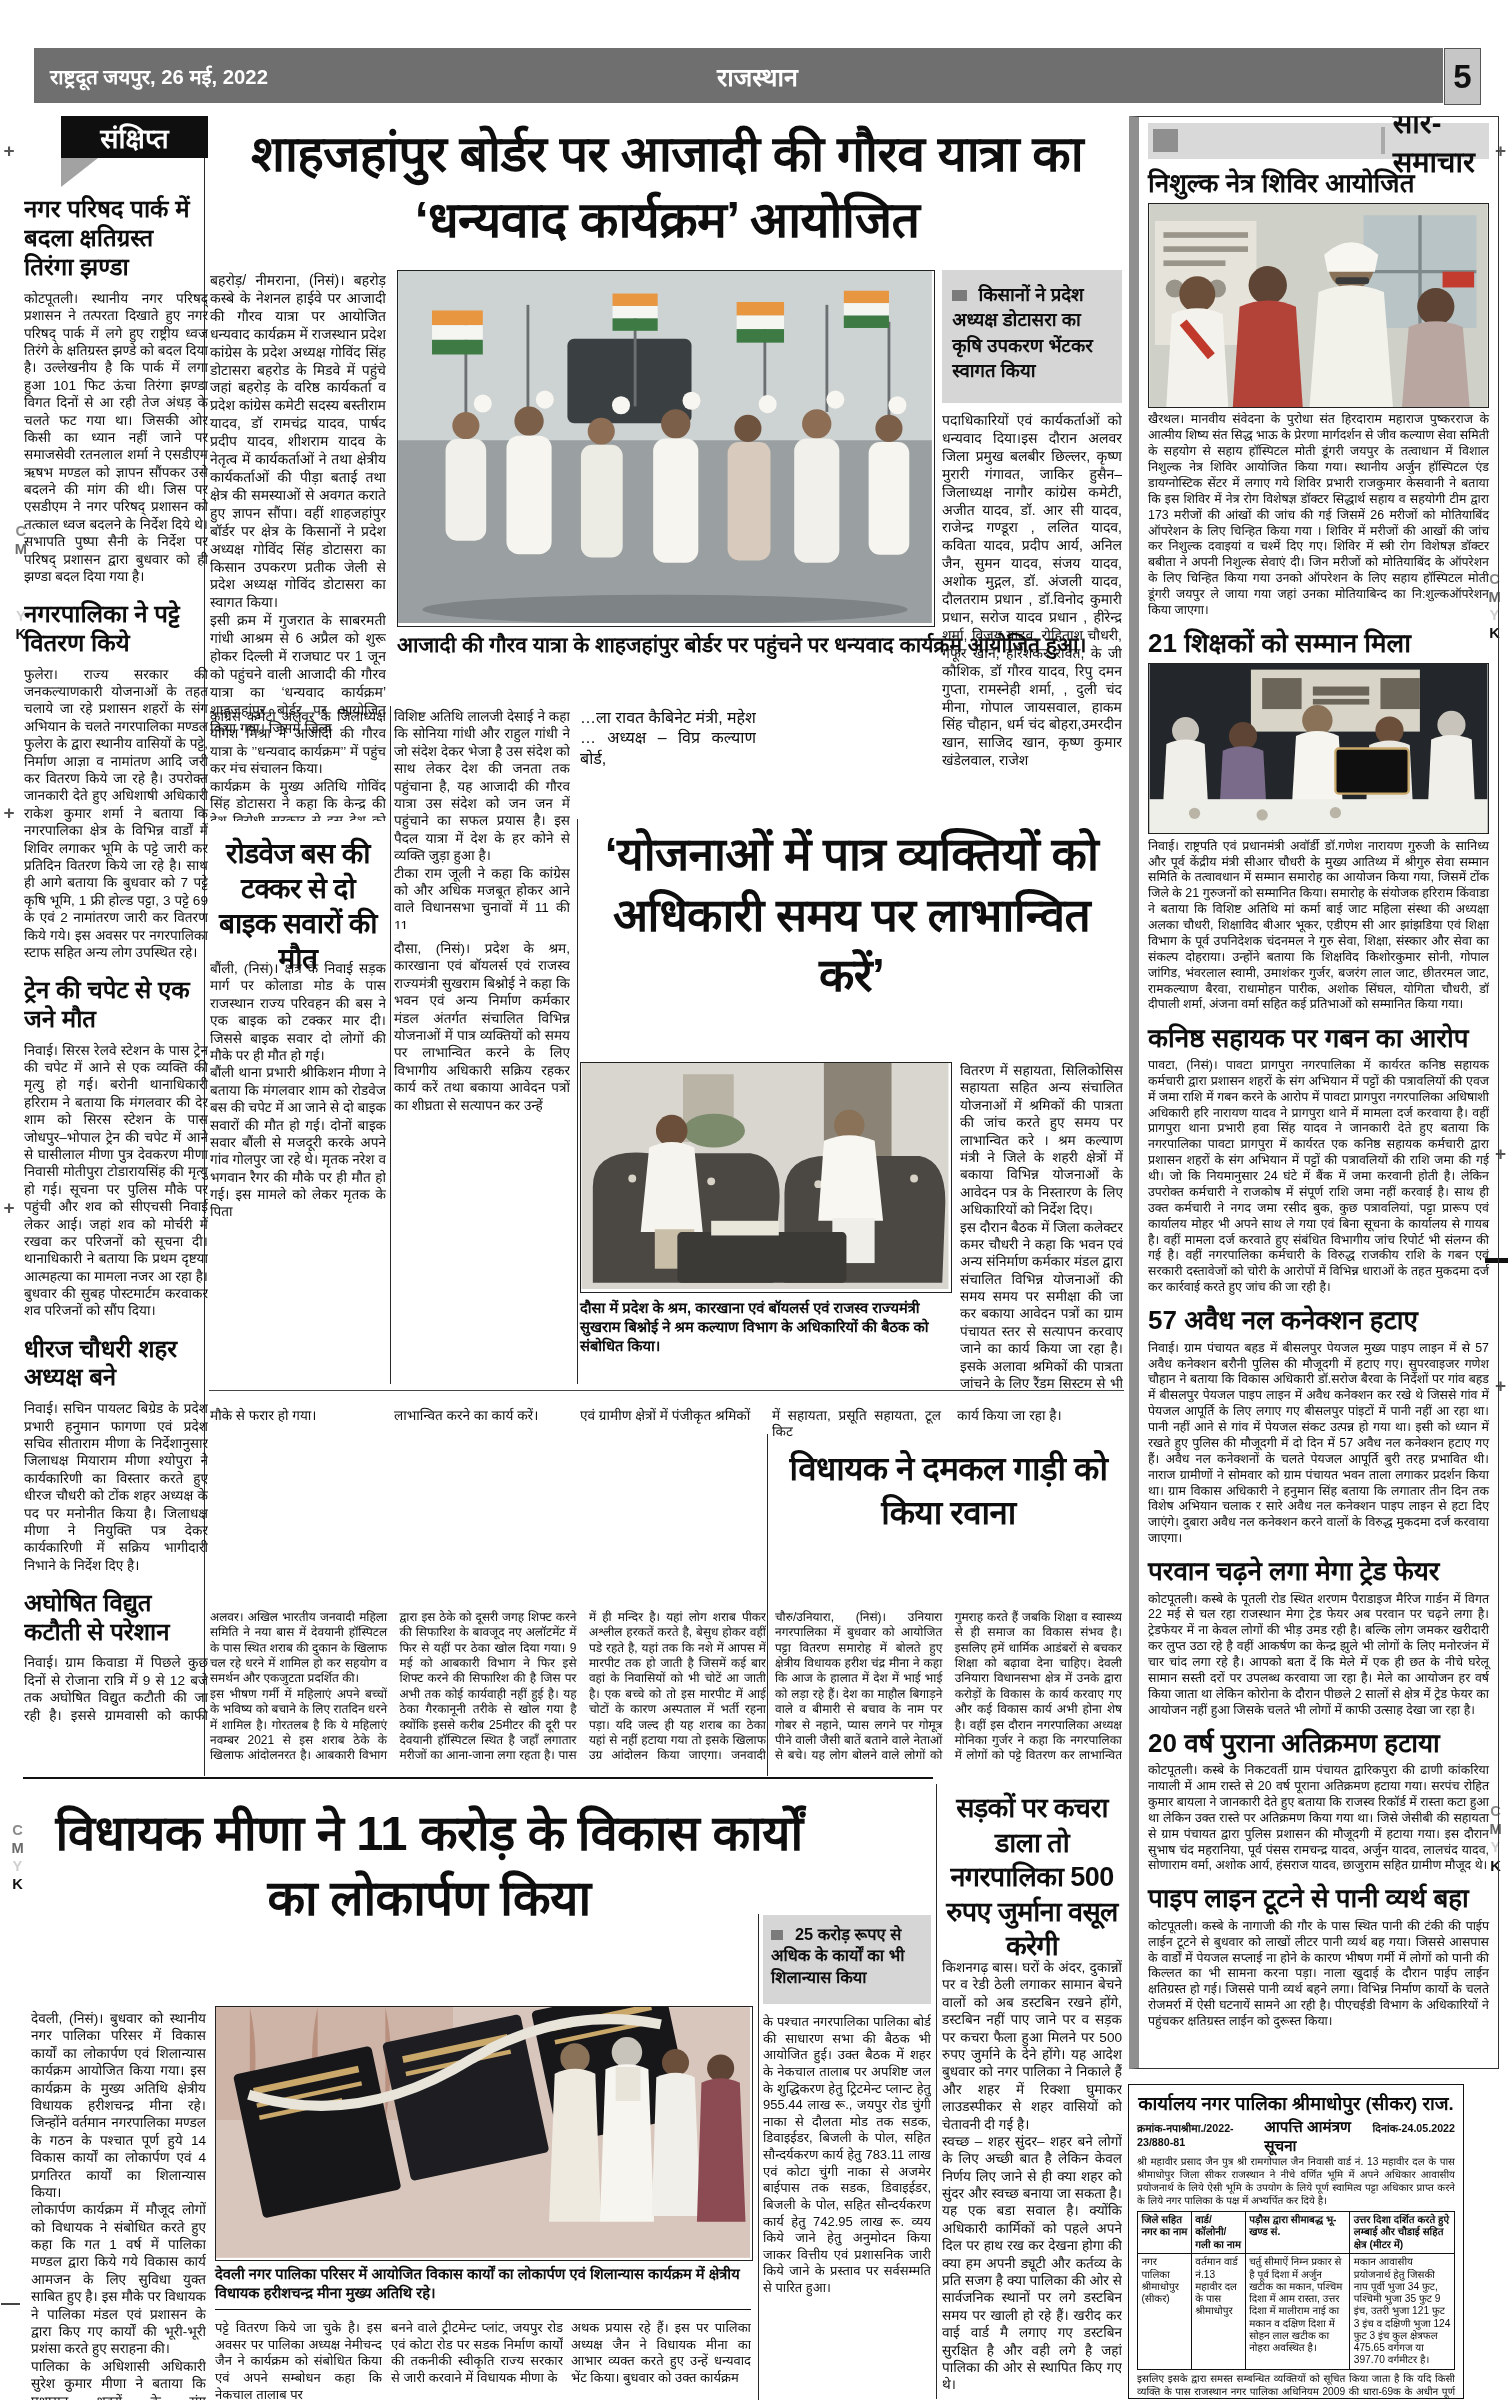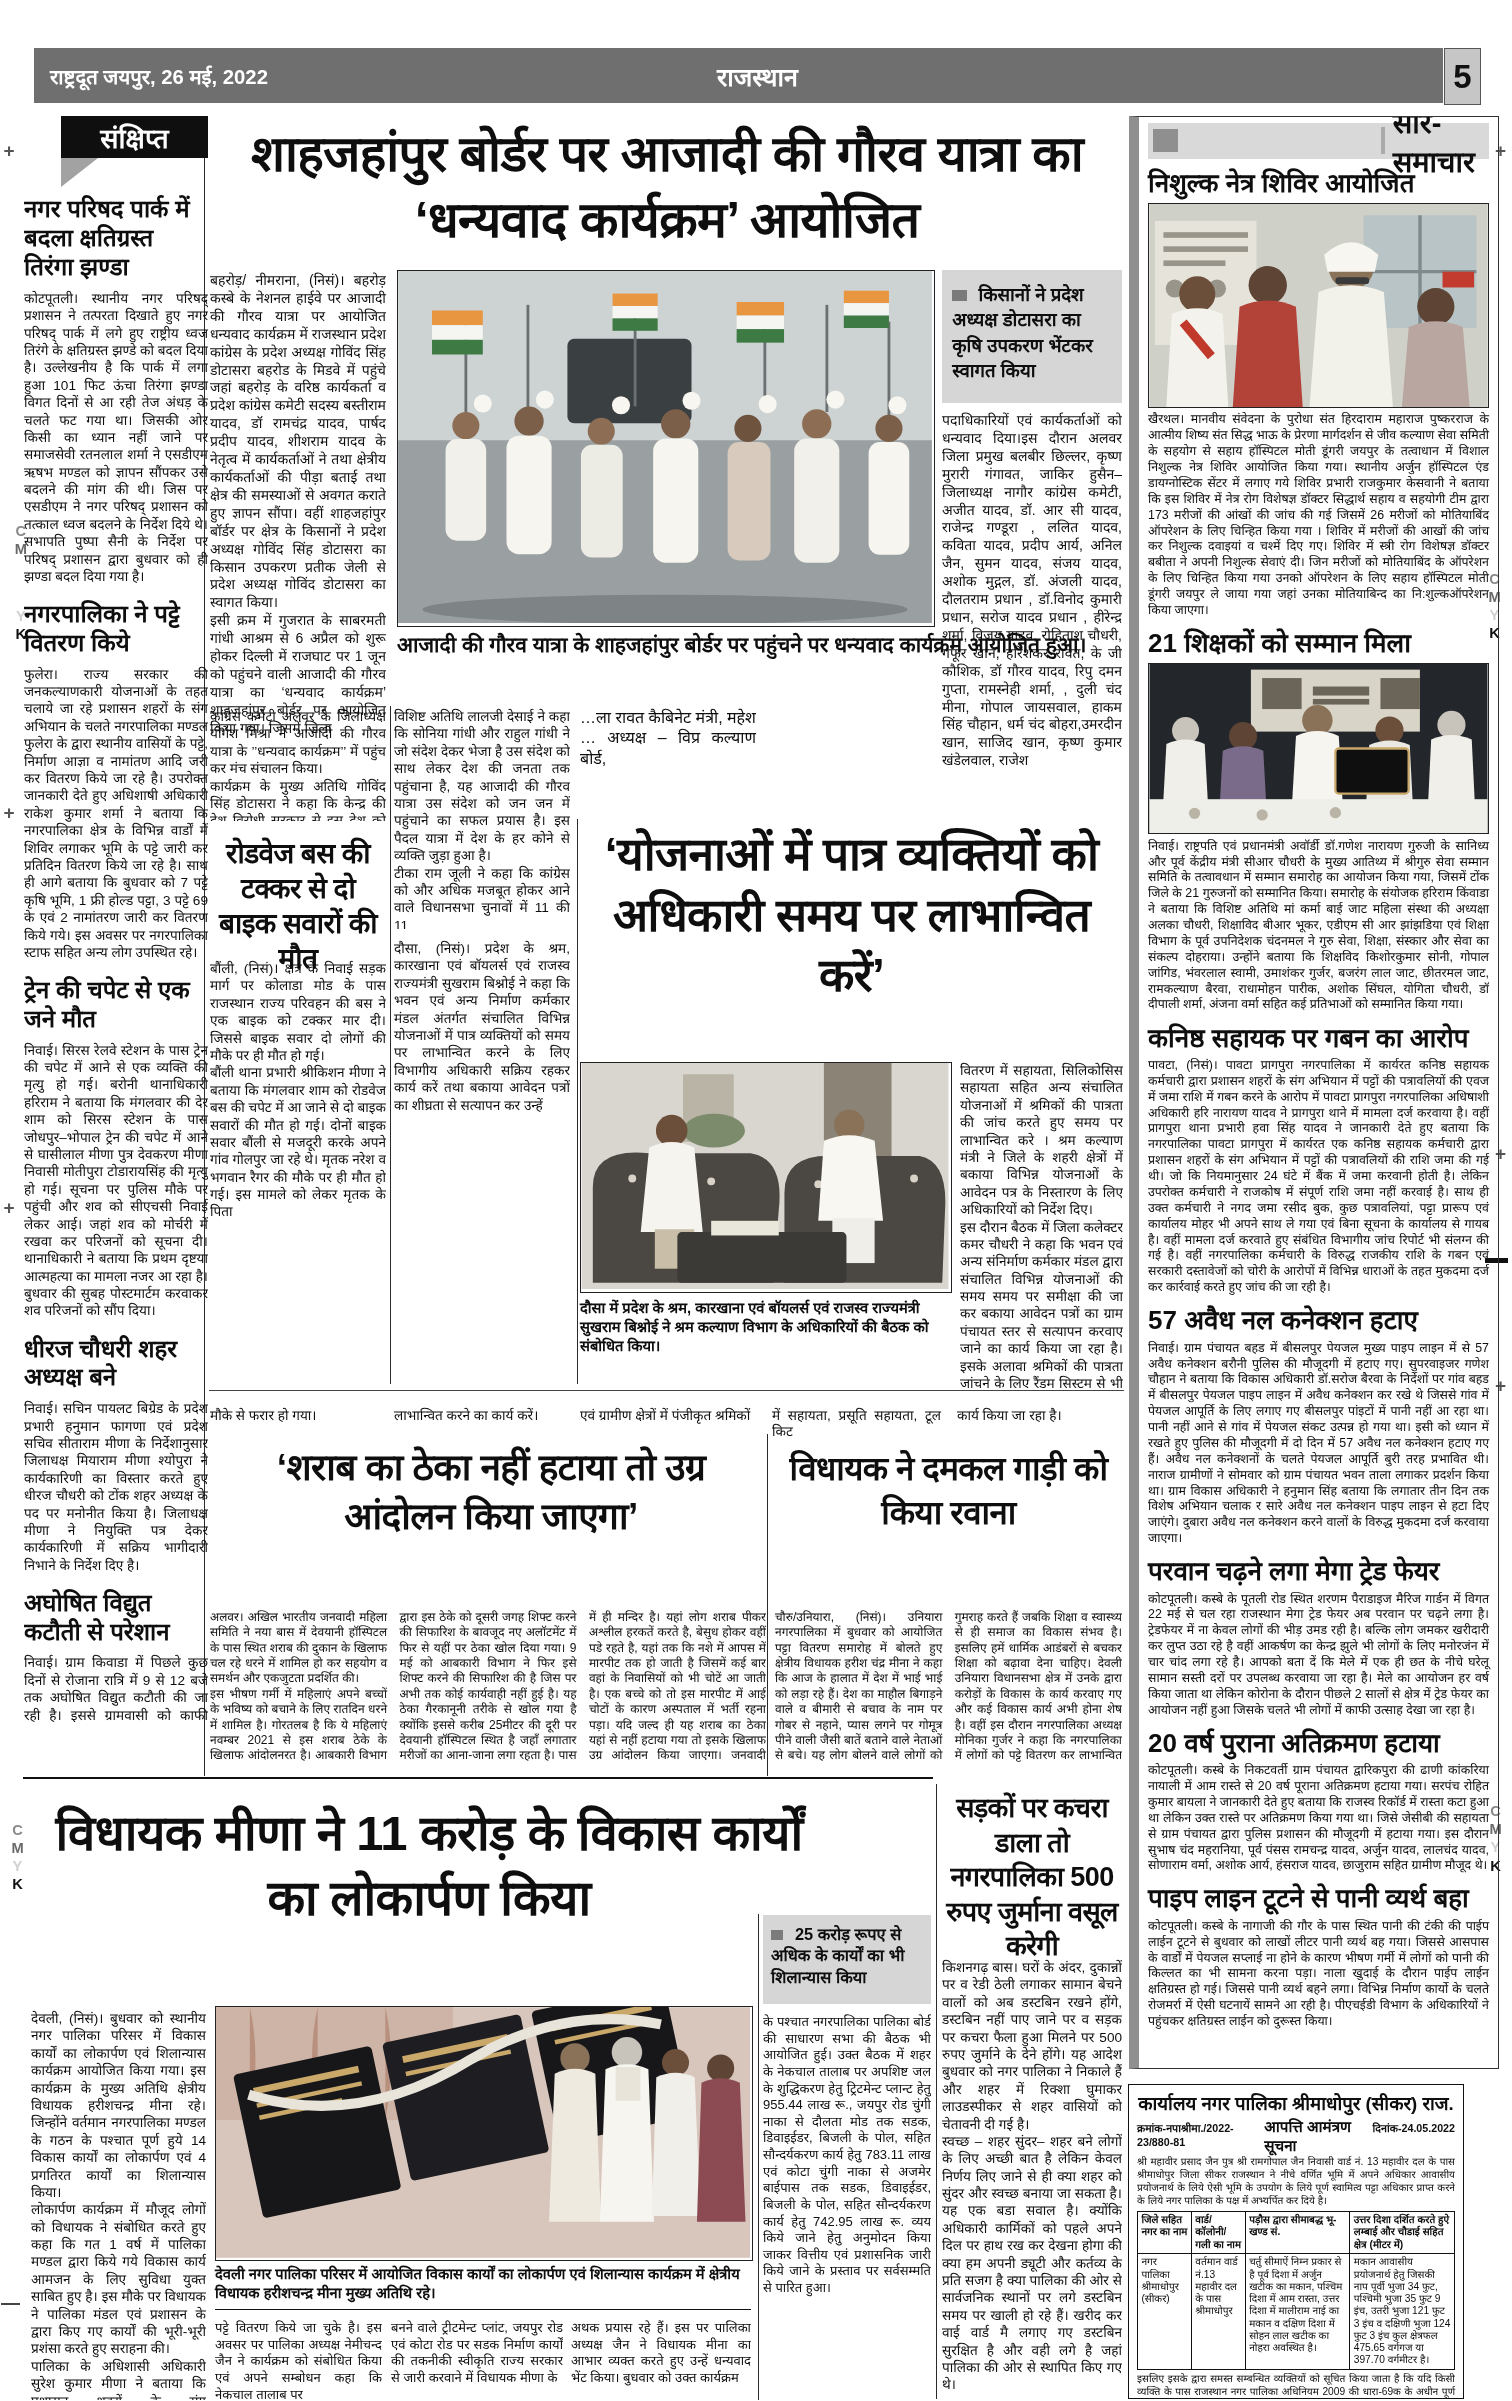--- a/index.html
+++ b/index.html
@@ -239,21 +239,20 @@
   <div class="abs cap" style="left:580px;top:1299px;width:370px;font-size:14.7px;">दौसा में प्रदेश के श्रम, कारखाना एवं बॉयलर्स एवं राजस्व राज्यमंत्री सुखराम बिश्नोई ने श्रम कल्याण विभाग के अधिकारियों की बैठक को संबोधित किया।</div>
   <div class="abs clip body-text" style="left:960px;top:1062px;width:163px;height:326px;font-size:13.6px;">वितरण में सहायता, सिलिकोसिस सहायता सहित अन्य संचालित योजनाओं में श्रमिकों की पात्रता की जांच करते हुए समय पर लाभान्वित करे । श्रम कल्याण मंत्री ने जिले के शहरी क्षेत्रों में बकाया विभिन्न योजनाओं के आवेदन पत्र के निस्तारण के लिए अधिकारियों को निर्देश दिए।
 इस दौरान बैठक में जिला कलेक्टर कमर चौधरी ने कहा कि भवन एवं अन्य संनिर्माण कर्मकार मंडल द्वारा संचालित विभिन्न योजनाओं की समय समय पर समीक्षा की जा कर बकाया आवेदन पत्रों का ग्राम पंचायत स्तर से सत्यापन करवाए जाने का कार्य किया जा रहा है। इसके अलावा श्रमिकों की पात्रता जांचने के लिए रैंडम सिस्टम से भी सत्यापन करवाया जा रहा है। जिले में विभिन्न योजना, छात्रवृति योजना, शुभ शक्ति योजना के 34000 आवेदन हैं। इनका सत्यापन कर गरीब व पात्र श्रमिकों को लाभान्वित करने का कार्य किया जा रहा है।</div>
 
   <div class="abs frag" style="left:210px;top:1408px;width:176px;">मौके से फरार हो गया।</div>
   <div class="abs frag" style="left:394px;top:1408px;width:176px;">लाभान्वित करने का कार्य करें।</div>
   <div class="abs frag" style="left:580px;top:1408px;width:176px;">एवं ग्रामीण क्षेत्रों में पंजीकृत श्रमिकों</div>
   <div class="abs frag" style="left:772px;top:1408px;width:169px;">में सहायता, प्रसूति सहायता, टूल किट</div>
   <div class="abs frag" style="left:957px;top:1408px;width:165px;">कार्य किया जा रहा है।</div>
 
-  <div class="abs headline" style="left:223px;top:1444px;width:536px;font-size:37px;">‘शराब का ठेका नहीं हटाया तो उग्र आंदोलन किया जाएगा’</div>
   <div class="abs clip small-text" style="left:210px;top:1610px;width:556px;height:164px;column-count:3;column-gap:12.4px;">अलवर। अखिल भारतीय जनवादी महिला समिति ने नया बास में देवयानी हॉस्पिटल के पास स्थित शराब की दुकान के खिलाफ चल रहे धरने में शामिल हो कर सहयोग व समर्थन और एकजुटता प्रदर्शित की।
 इस भीषण गर्मी में महिलाएं अपने बच्चों के भविष्य को बचाने के लिए रातदिन धरने में शामिल है। गोरतलब है कि ये महिलाएं नवम्बर 2021 से इस शराब ठेके के खिलाफ आंदोलनरत है। आबकारी विभाग द्वारा इस ठेके को दूसरी जगह शिफ्ट करने की सिफारिश के बावजूद नए अलॉटमेंट में फिर से यहीं पर ठेका खोल दिया गया। 9 मई को आबकारी विभाग ने फिर इसे शिफ्ट करने की सिफारिश की है जिस पर अभी तक कोई कार्यवाही नहीं हुई है। यह ठेका गैरकानूनी तरीके से खोल गया है क्योंकि इससे करीब 25मीटर की दूरी पर देवयानी हॉस्पिटल स्थित है जहाँ लगातार मरीजों का आना-जाना लगा रहता है। पास में ही मन्दिर है। यहां लोग शराब पीकर अश्लील हरकतें करते है, बेसुध होकर वहीं पडे रहते है, यहां तक कि नशे में आपस में मारपीट तक हो जाती है जिसमें कई बार वहां के निवासियों को भी चोटें आ जाती है। एक बच्चे को तो इस मारपीट में आई चोटों के कारण अस्पताल में भर्ती रहना पड़ा। यदि जल्द ही यह शराब का ठेका यहां से नहीं हटाया गया तो इसके खिलाफ उग्र आंदोलन किया जाएगा। जनवादी महिला समिति सरकार व प्रशासन से पुरजोर मांग करती है कि इस शराब की दुकान को तुरंत बंद किया जाए। आंदोलन के समर्थन में सीटू के वरिष्ठ साथी रघुनाथ बवेजा तथा स्टूडेंट्स फेडरेशन ऑफ इंडिया के जिला सचिव जनित कुमार भी शामिल हुए।</div>
 
   <div class="abs headline" style="left:775px;top:1447px;width:347px;font-size:33px;">विधायक ने दमकल गाड़ी को किया रवाना</div>
   <div class="abs clip small-text" style="left:775px;top:1610px;width:347px;height:164px;column-count:2;column-gap:12.4px;">चौरु/उनियारा, (निसं)। उनियारा नगरपालिका में बुधवार को आयोजित पट्टा वितरण समारोह में बोलते हुए क्षेत्रीय विधायक हरीश चंद्र मीना ने कहा कि आज के हालात में देश में भाई भाई को लड़ा रहे हैं। देश का माहौल बिगाड़ने वाले व बीमारी से बचाव के नाम पर गोबर से नहाने, प्यास लगने पर गोमूत्र पीने वाली जैसी बातें बताने वाले नेताओं से बचे। यह लोग बोलने वाले लोगों को गुमराह करते हैं जबकि शिक्षा व स्वास्थ्य से ही समाज का विकास संभव है। इसलिए हमें धार्मिक आडंबरों से बचकर शिक्षा को बढ़ावा देना चाहिए। देवली उनियारा विधानसभा क्षेत्र में उनके द्वारा करोड़ों के विकास के कार्य करवाए गए और कई विकास कार्य अभी होना शेष है। वहीं इस दौरान नगरपालिका अध्यक्ष मोनिका गुर्जर ने कहा कि नगरपालिका में लोगों को पट्टे वितरण कर लाभान्वित किया गया है,जिससे आमजन को सरकार की पट्टा वितरण योजनाओं का लाभ समय पर मिल सकेगा। साथ ही विधायक हरीश चंद मीना की अभिशंषा पर स्वीकृत हुई दमकल को हरी झंडी दिखाकर रवाना किया। जिससे क्षेत्र में होने वाली आगजनी की घटनाओं से राहत मिलेगी।</div>
 
   <div class="abs clip" style="left:1129px;top:116px;width:370px;height:1953px;border:1.1px solid #333;border-left:10.2px solid #8f8f8f;box-sizing:border-box;padding:5.6px 9px;">
     <div style="display:flex;align-items:center;height:36px;background:#d9d9d9;margin-bottom:4.5px;">
       <div style="width:34px;height:22.6px;background:#8f8f8f;margin-left:4.5px;"></div>
       <div style="width:5.6px;height:27px;background:#aaa;margin-left:203px;"></div>

